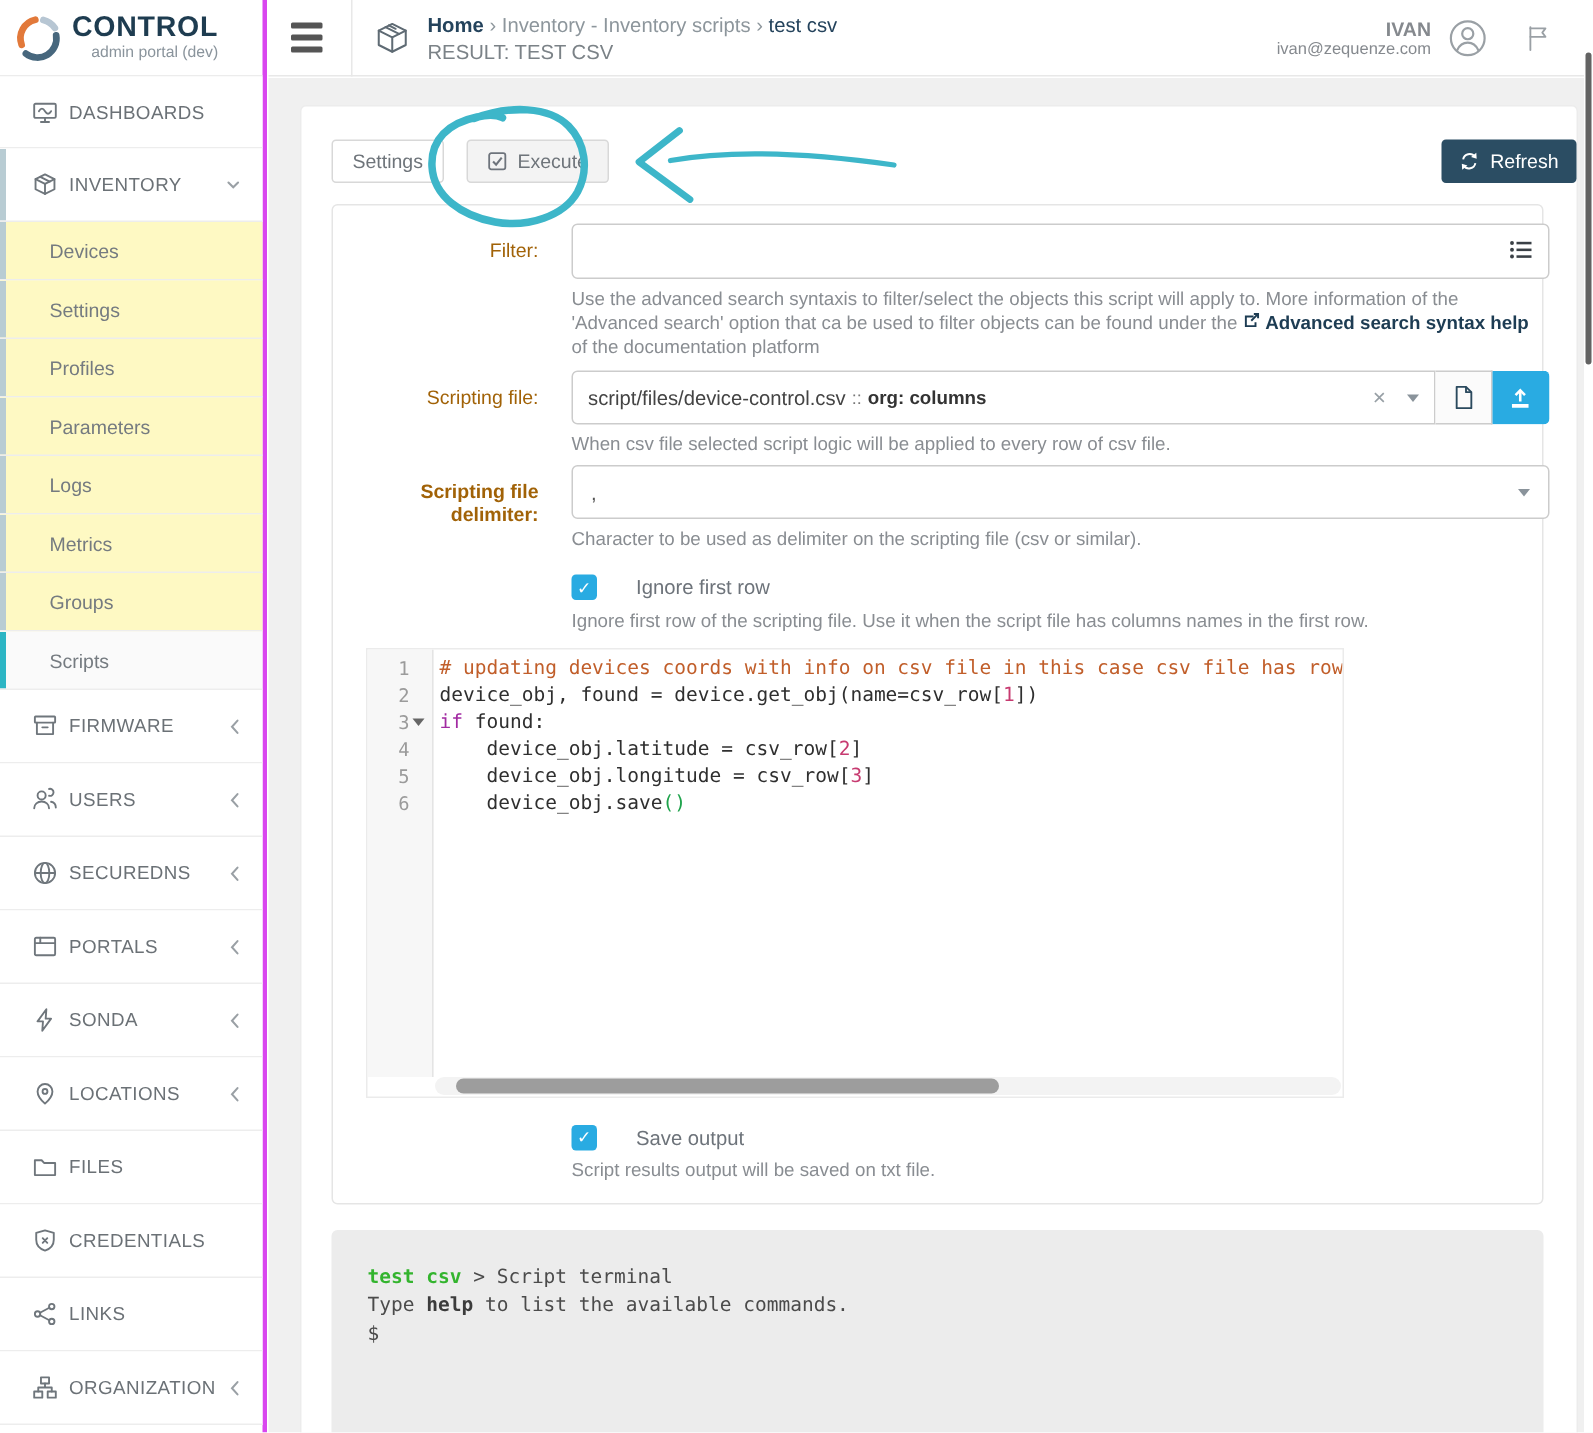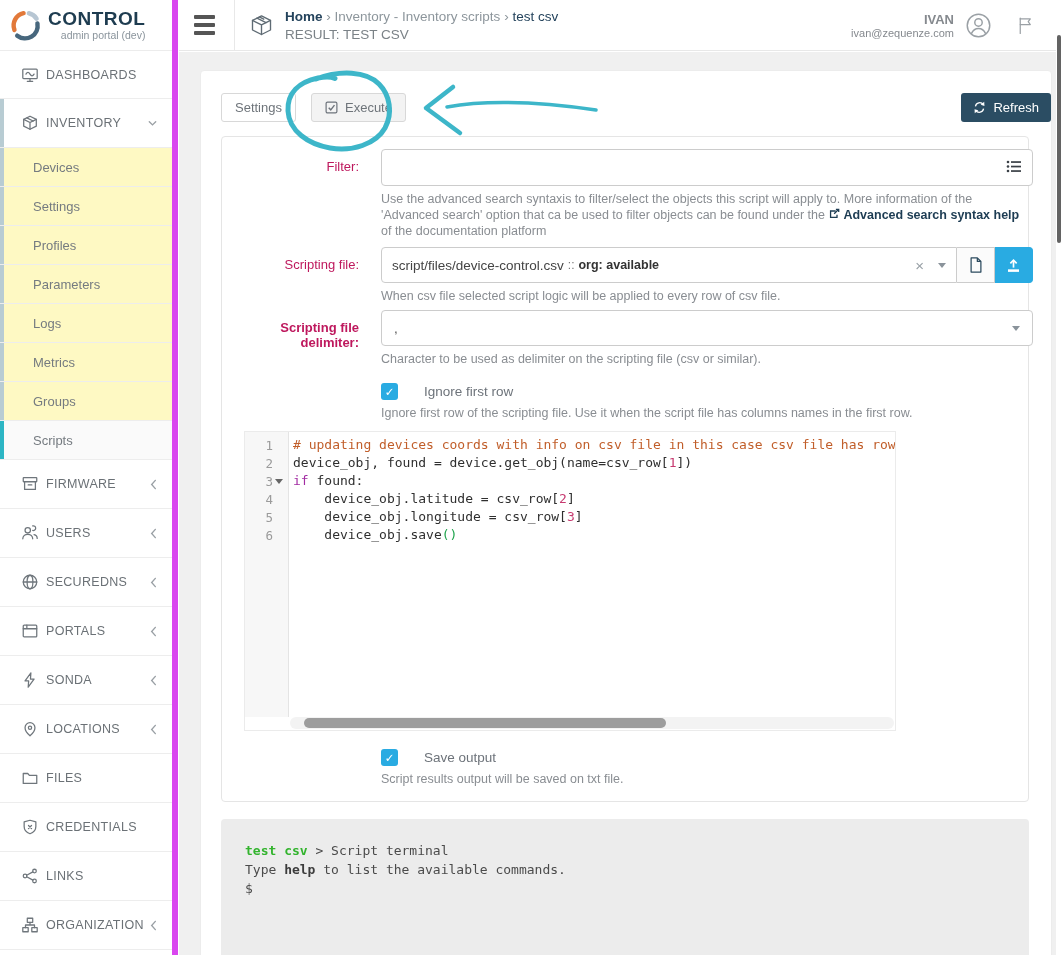--- a/index.html
+++ b/index.html
@@ -1,21 +1,21 @@
 <!DOCTYPE html>
 <html><head>
 <meta charset="utf-8">
 <style>
   * { margin:0; padding:0; box-sizing:border-box; }
   html,body { width:1062px; height:955px; overflow:hidden; background:#fff;
               font-family:"Liberation Sans", sans-serif; position:relative; }
 
   
   .sidebar { position:absolute; left:0; top:0; width:178px; height:100%;
-             background:#fff; border-right:6px solid #d946ef; z-index:2; }
+             background:#fff; border-right:3px solid #d946ef; z-index:2; }
   .brand { height:51px; border-bottom:1px solid #ececec; display:flex; align-items:center; padding-left:9px; }
   .brand-txt { margin-left:6px; }
   .brand-name { font-size:19px; font-weight:700; color:#1e3c50; letter-spacing:.5px; line-height:19px; }
   .brand-sub { font-size:10.5px; color:#8a949c; text-align:right; margin-top:1px; }
   .side-section { height:49px; display:flex; align-items:center; padding-left:21px; padding-right:14px;
                   border-bottom:1px solid #ededed; cursor:pointer; background:#fff; }
   .side-section.dash { height:48px; }
   .s-icon { width:18px; height:18px; display:inline-flex; flex:none; }
   .s-icon svg { width:18px; height:18px; }
   .s-label { margin-left:7px; font-size:12.5px; font-weight:400; color:#6b7176; letter-spacing:.3px; }
@@ -55,21 +55,21 @@
          border:1px solid #d8d8d8; border-radius:3px; margin-right:15px; font-size:13px;
          color:#6e747a; background:#fff; cursor:pointer; }
   .tab.execute { background:#f3f3f3; }
   .refresh-btn { position:absolute; top:22px; right:0; display:inline-flex; align-items:center; gap:7px;
                  background:#2b4d63; color:#fff; font-size:13px; height:29px; padding:0 12px;
                  border:none; border-radius:3px; cursor:pointer; font-family:inherit; }
 
   
   .panel { margin-top:14px; border:1px solid #e5e5e5; border-radius:4px; padding:12px 0 14px 0; }
   .frow { display:flex; padding:0 0 0 0; }
-  .flabel { width:137px; flex:none; text-align:right; color:#be185d; font-size:13px; padding-top:10px; }
+  .flabel { width:137px; flex:none; text-align:right; color:#a16207; font-size:13px; padding-top:10px; }
   .flabel.bold { font-weight:700; }
   .fgap { width:22px; flex:none; }
   .fctrl { width:652px; flex:none; }
   .help { font-size:12.5px; color:#898d92; line-height:16px; margin-top:5px; }
   .help-link { color:#1d3c53; font-weight:700; text-decoration:none; cursor:pointer; }
   .ext-icon { display:inline-flex; vertical-align:-1px; margin-right:3px; }
 
   .text-input { width:100%; height:37px; border:1px solid #ccc; border-radius:4px; padding:0 34px 0 10px;
                 font-size:13.5px; color:#444; font-family:inherit; outline:none; }
   .input-wrap { position:relative; }
@@ -448,21 +448,21 @@
       </div>
 
       <div class="frow margins-row2">
         <div class="flabel">Scripting file:</div>
         <div class="fgap"></div>
         <div class="fctrl">
           <div class="igroup">
             <div class="fselect">
               <span class="fs-path">script/files/device-control.csv</span>
               <span class="fs-sep">::</span>
-              <span class="fs-org">org: available</span>
+              <span class="fs-org">org: columns</span>
               <span class="fs-right">
                 <span class="x-clear"></span>
                 <span class="caret"></span>
               </span>
             </div>
             <div class="gbtn">
               <span style="display:inline-flex">
                 <svg width="16" height="18" viewBox="0 0 18 20" fill="none" stroke="#2b4a5e" stroke-width="1.4" stroke-linejoin="round">
                   <path d="M3.5 2h7l4 4v12h-11z"></path>
                     <path d="M10.5 2v4h4"></path>

